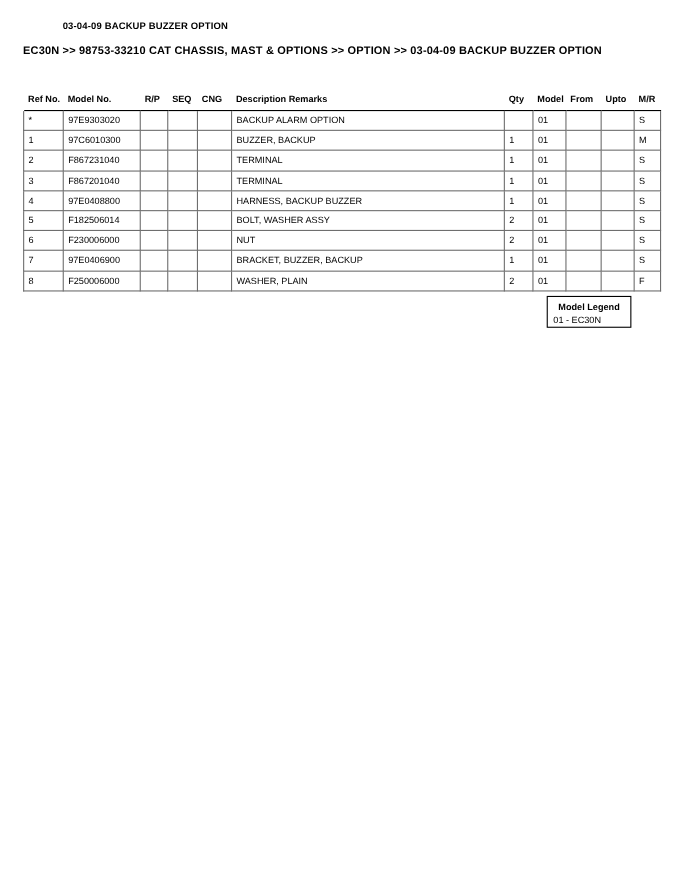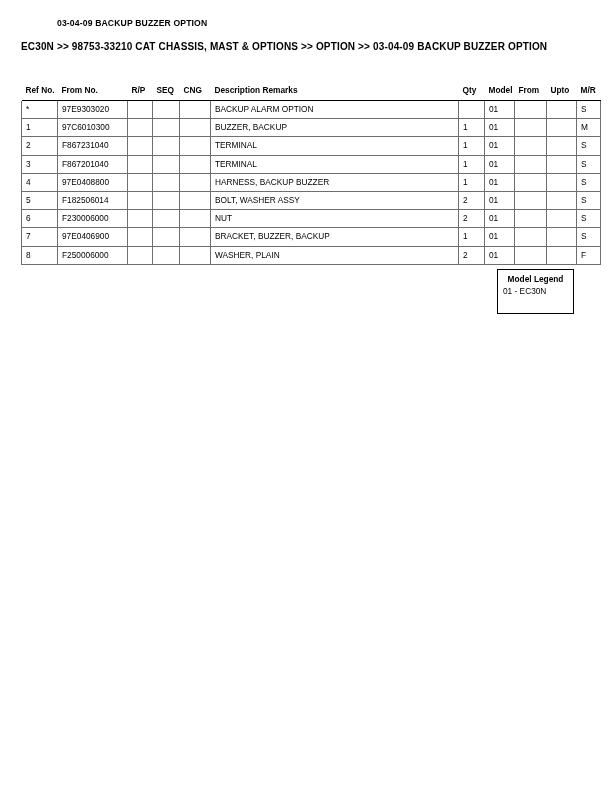--- a/index.html
+++ b/index.html
@@ -108,21 +108,21 @@
   }
 
   
   .model-legend {
     position: absolute;
     left: 497px;
     top: 269px;
     width: 77px;
     border: 1px solid #000;
     background: #ffffff;
-    padding: 3px 5px 16px 5px;
+    padding: 3px 5px 0 5px;
     box-sizing: border-box;
   }
   .model-legend .legend-title {
     font-size: 8.3px;
     font-weight: bold;
     text-align: center;
     line-height: 12px;
     white-space: nowrap;
   }
   .model-legend .legend-entry {
@@ -153,21 +153,21 @@
           <col class="c-desc">
           <col class="c-qty">
           <col class="c-model">
         <col class="c-from">
           <col class="c-upto">
           <col class="c-mr">
       </colgroup>
       <thead>
         <tr>
           <th class="c-ref">Ref No.</th>
-          <th class="c-part">From No.</th>
+          <th class="c-part">Model No.</th>
           <th class="c-rp">R/P</th>
           <th class="c-seq">SEQ</th>
           <th class="c-cng">CNG</th>
           <th class="c-desc">Description Remarks</th>
           <th class="c-qty">Qty</th>
           <th class="c-model">Model</th>
           <th class="c-from">From</th>
           <th class="c-upto">Upto</th>
           <th class="c-mr">M/R</th>
         </tr>

